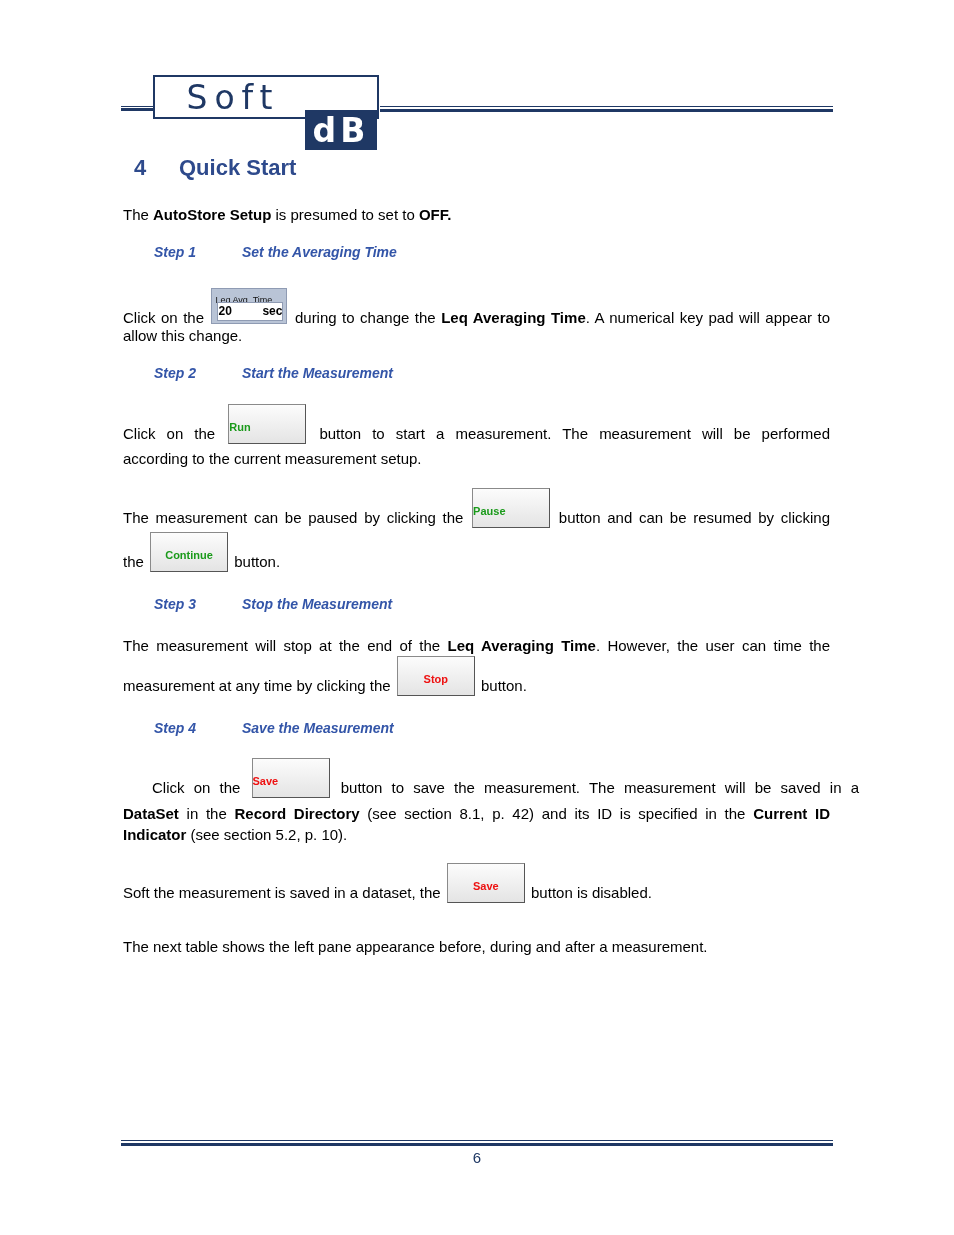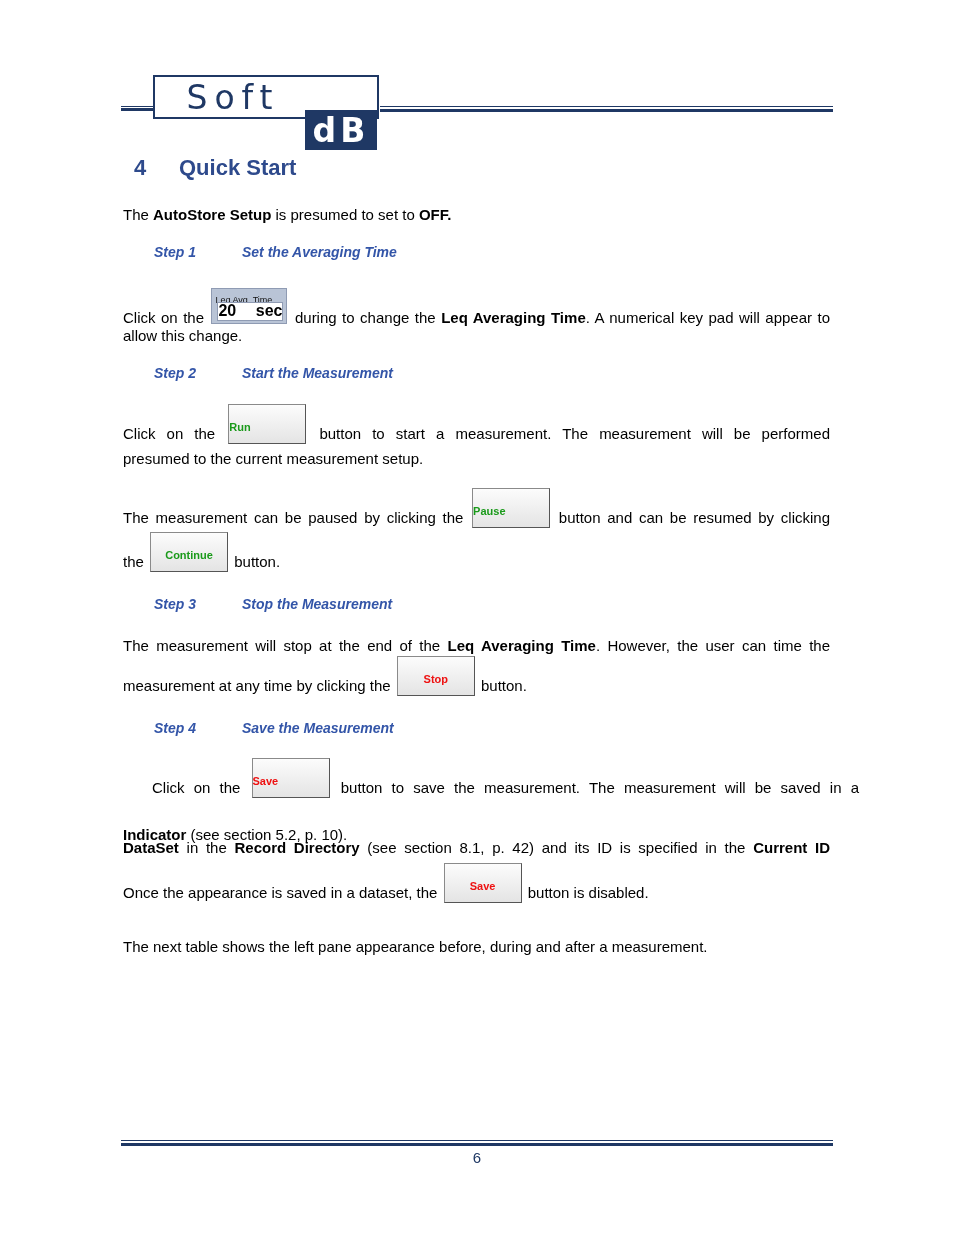--- a/index.html
+++ b/index.html
@@ -33,21 +33,21 @@
          border: 1px solid #8a8a8a; border-right-color: #555; border-bottom-color: #555;
          background: linear-gradient(#fcfcfc, #e4e4e4); font-family: "Liberation Sans", sans-serif;
          font-size: 11px; font-weight: bold; text-align: center; padding-top: 12px; margin: 0 2px; }
   .btn.green { color: #1a9a1a; }
   .btn.red { color: #ee1111; }
 
   .leqfield { display: inline-block; vertical-align: bottom; width: 76px; height: 36px; box-sizing: border-box;
               background: #b9c4d6; border: 1px solid #8f9bb3; position: relative; margin: 4px 2px; }
   .leqfield .lbl { position: absolute; left: 3px; top: 1px; font-size: 9px; color: #111; }
   .leqfield .val { position: absolute; left: 5px; top: 13px; width: 64px; height: 17px; background: #fff;
-                   border: 1px solid #8f9bb3; font-size: 16px; font-weight: bold; text-align: right; line-height: 16px; }
+                   border: 1px solid #8f9bb3; font-size: 12px; font-weight: bold; text-align: right; line-height: 16px; }
 
   
   .ftr-line { position: absolute; left: 121px; width: 712px; top: 1140px; height: 6px;
               border-top: 1px solid #1f3864; border-bottom: 3px solid #1f3864; box-sizing: border-box; }
   .page-num { position: absolute; left: 0; width: 954px; top: 1149px; text-align: center; font-size: 15px; color: #1f3864; }
 </style>
 </head>
 <body>
 
 <div class="hdr-line-left"></div>
@@ -72,21 +72,21 @@
   <span>Click on the </span><span class="leqfield"><span class="lbl">Leq Avg. Time</span><span class="val">20 sec</span></span><span> during to change the </span><b>Leq Averaging Time</b><span>. A numerical key pad will appear to</span>
 </div>
 <div class="p" style="top:325px;">allow this change.</div>
 
 <div class="step" style="top:365px;">
   <span class="num">Step 2</span><span>Start the Measurement</span>
 </div>
 <div class="p just" style="top:404px;">
   <span>Click on the </span><span class="btn green">Run</span><span> button to start a measurement. The measurement will be performed</span>
 </div>
-<div class="p" style="top:448px;">presumed to the current measurement setup.</div>
+<div class="p" style="top:448px;">according to the current measurement setup.</div>
 
 <div class="p just" style="top:488px;">
   <span>The measurement can be paused by clicking the </span><span class="btn green">Pause</span><span> button and can be resumed by clicking</span>
 </div>
 <div class="p" style="top:532px;">
   <span>the </span><span class="btn green">Continue</span><span> button.</span>
 </div>
 
 <div class="step" style="top:596px;">
   <span class="num">Step 3</span><span>Stop the Measurement</span>
@@ -97,27 +97,27 @@
 <div class="p" style="top:656px;">
   <span>measurement at any time by clicking the </span><span class="btn red">Stop</span><span> button.</span>
 </div>
 
 <div class="step" style="top:720px;">
   <span class="num">Step 4</span><span>Save the Measurement</span>
 </div>
 <div class="p just" style="top:758px;margin-left:29px;">
   <span>Click on the </span><span class="btn red">Save</span><span> button to save the measurement. The measurement will be saved in a</span>
 </div>
-<div class="p just" style="top:803px;margin-top:34px;">
+<div class="p just" style="top:803px;">
   <b>DataSet</b><span> in the </span><b>Record Directory</b><span> (see section 8.1, p. 42) and its ID is specified in the </span><b>Current ID</b>
 </div>
 <div class="p" style="top:824px;">
   <b>Indicator</b><span> (see section 5.2, p. 10).</span>
 </div>
 
 <div class="p" style="top:863px;">
-  <span>Once the appearance is saved in a dataset, the </span><span class="btn red">Save</span><span> button is disabled.</span>
+  <span>Soft the measurement is saved in a dataset, the </span><span class="btn red">Save</span><span> button is disabled.</span>
 </div>
 
 <div class="p" style="top:927px;margin-top:9px;">The next table shows the left pane appearance before, during and after a measurement.</div>
 
 <div class="ftr-line"></div>
 <div class="page-num">6</div>
 
 </body></html>

